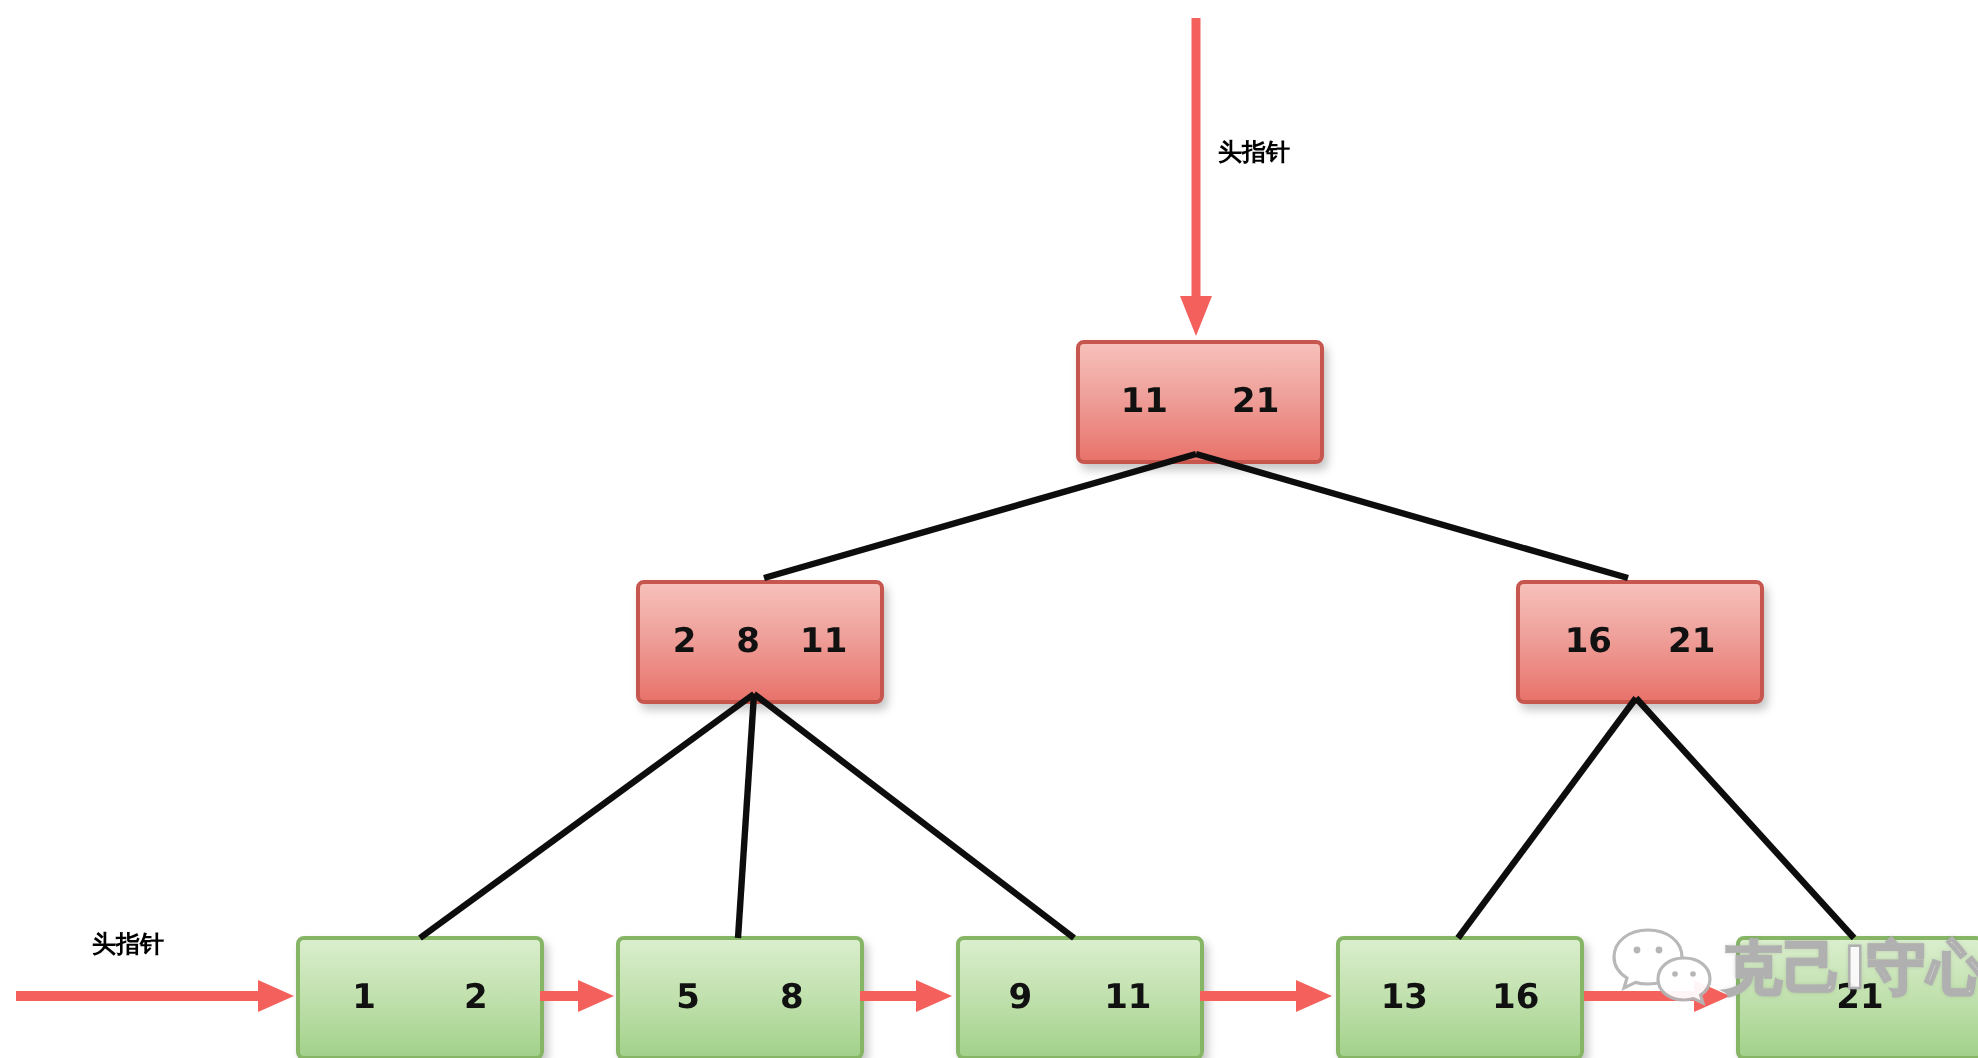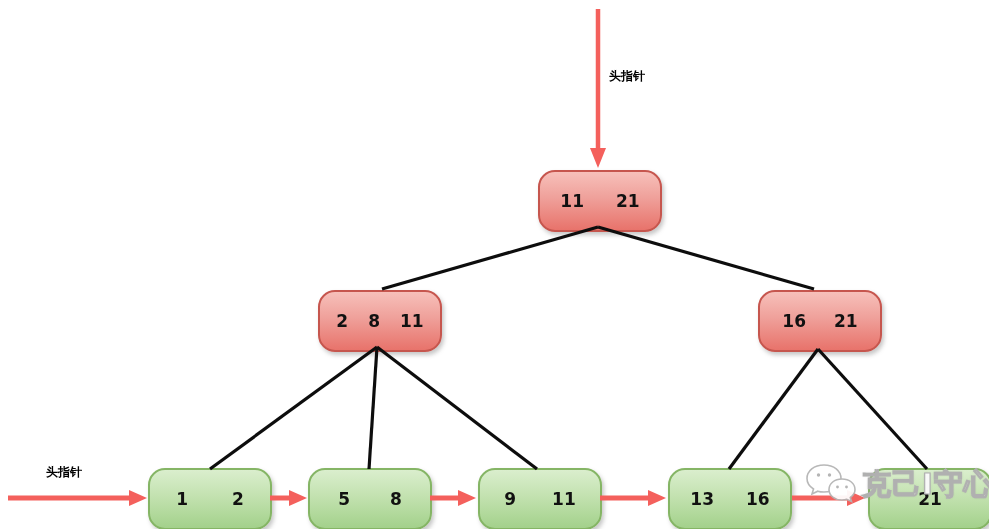--- a/index.html
+++ b/index.html
@@ -19,21 +19,21 @@
     position: absolute;
     left: 0; top: 0;
     width: 989px; height: 529px;
     z-index: 3;
     pointer-events: none;
   }
   .node {
     position: absolute;
     width: 120px;
     height: 58px;
-    border-radius: 17px;
+    border-radius: 4px;
     display: flex;
     align-items: center;
     justify-content: center;
     z-index: 2;
     font-weight: bold;
     font-size: 17px;
     color: #111111;
     box-shadow: 2px 3px 4px rgba(130,130,130,0.45);
   }
   .node.internal {

